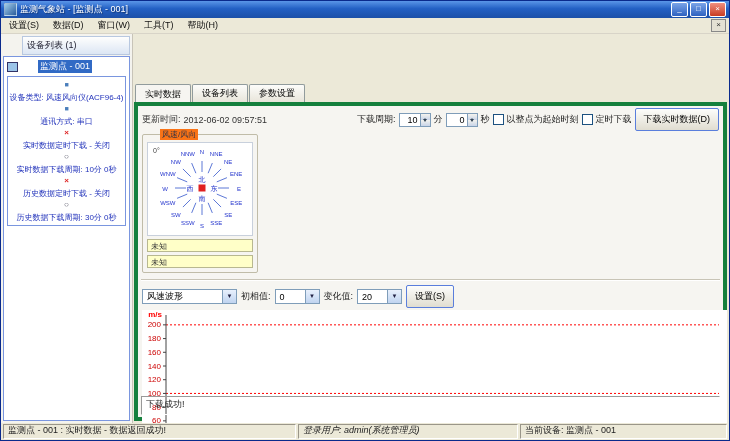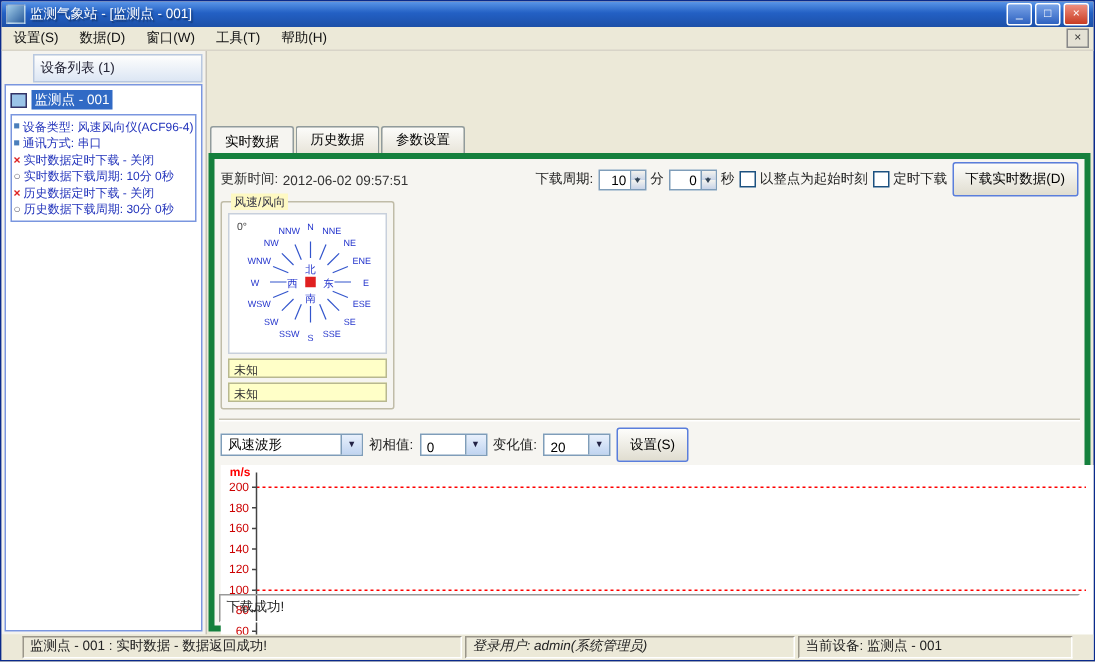--- a/index.html
+++ b/index.html
@@ -17,25 +17,25 @@
   
   .menubar{flex:0 0 15px;display:flex;align-items:center;background:#ECE9D8;border-bottom:1px solid #D8D4C8;font-size:9px;padding:0 1px;}
   .menu-item{padding:1px 7px;color:#111;}
   .child-close{margin-left:auto;width:13px;height:11px;border:1px solid #888;background:#E4E1D4;color:#333;font-size:8px;line-height:10px;text-align:center;margin-right:2px;}
 
   
   .content{flex:1;display:flex;min-height:0;}
   .sidebar{flex:0 0 127px;background:#F4F3EE;border-right:1px solid #C8C4B8;display:flex;flex-direction:column;padding:2px;min-height:0;}
   .sidebar-header{font-size:9px;padding:2px 4px;background:linear-gradient(180deg,#FEFEFD,#DCE6F4);border:1px solid #B8C8E0;color:#223;margin-left:19px;}
   .tree-box{background:#fff;border:1px solid #7A96DF;flex:1;margin-top:1px;padding:2px;min-height:0;overflow:hidden;}
-  .tree-node{display:flex;align-items:center;gap:3px;font-size:9px;margin:1px 0 3px 1px;}
+  .tree-node{display:flex;align-items:center;gap:20px;font-size:9px;margin:1px 0 3px 1px;}
   .monitor-icon{width:9px;height:8px;border:1px solid #336;background:#9BC4E8;flex:0 0 auto;}
   .tree-node-label{background:#316AC5;color:#fff;padding:0 2px;white-space:nowrap;}
   .info-box{border:1px solid #7A96DF;margin:1px;padding:2px 1px;}
-  .info-row{font-size:8px;line-height:11px;color:#2233BB;display:flex;gap:2px;align-items:center;white-space:nowrap;overflow:hidden;}
+  .info-row{font-size:8px;line-height:11px;color:#2233BB;display:flex;gap:2px;align-items:center;white-space:nowrap;overflow:hidden;flex-direction:column;}
   .marker{flex:0 0 auto;}
   .marker.off{color:#DD2222;font-weight:bold;}
   .marker.attr{color:#4A7EBB;font-size:7px;}
   .marker.period{color:#556;}
 
   .main{flex:1;display:flex;flex-direction:column;padding:1px 2px 2px 1px;min-width:0;}
   .tab-strip{display:flex;padding:1px 0 0 1px;margin-top:48px;}
   .tab{font-size:9px;padding:2px 9px 1px;border:1px solid #919B9C;border-bottom:none;border-radius:2px 2px 0 0;background:linear-gradient(180deg,#FCFCFA,#E8E5DA);margin-right:1px;cursor:default;}
   .tab.active{background:#F6F5F1;padding-top:3px;}
   .page{flex:1;border:4px solid #15803d;background:#F6F5F1;display:flex;flex-direction:column;min-height:0;}
@@ -49,39 +49,39 @@
   .spin-btns{width:9px;display:flex;flex-direction:column;border-left:1px solid #7F9DB9;}
   .spin-up,.spin-down{flex:1;background:linear-gradient(#F4F3EE,#C8D4E8);position:relative;}
   .spin-up::after{content:"";position:absolute;left:2px;top:2px;border:2px solid transparent;border-bottom:3px solid #345;}
   .spin-down::after{content:"";position:absolute;left:2px;bottom:2px;border:2px solid transparent;border-top:3px solid #345;}
   .checkbox{width:9px;height:9px;border:1px solid #1C5180;background:#fff;display:inline-block;flex:0 0 auto;}
   .chk-label{color:#222;}
   .btn{font-size:9px;border:1px solid #5A7EDC;border-radius:2px;background:linear-gradient(180deg,#FDFDFB,#E0DDD0);padding:4px 8px;cursor:default;}
 
   
   .wind-group{margin:3px 0 0 4px;width:116px;border:1px solid #C0BCA8;border-radius:2px;position:relative;padding:7px 4px 4px;background:#F6F5F1;box-sizing:border-box;}
-  .wind-legend{position:absolute;top:-6px;left:6px;background:#fef9c3;font-size:8px;color:#334;padding:0 2px;}
+  .wind-legend{position:absolute;top:-6px;left:17px;background:#f97316;font-size:8px;color:#334;padding:0 2px;}
   .compass-wrap{background:#fff;border:1px solid #C8D0DC;font-size:0;}
   .yellow-field{margin-top:3px;background:#FFFFC8;border:1px solid #B8B890;font-size:8px;color:#333;padding:1px 3px;height:13px;box-sizing:border-box;}
   .divider{border-top:1px solid #C8C4B6;border-bottom:1px solid #FFFFFF;margin:6px 3px 0;}
 
   
   .chart-controls{flex:0 0 22px;display:flex;align-items:center;gap:4px;padding:4px 4px 0;font-size:9px;white-space:nowrap;}
-  .select{display:flex;border:1px solid #7F9DB9;background:#fff;height:15px;align-items:flex-end;box-sizing:border-box;}
+  .select{display:flex;border:1px solid #7F9DB9;background:#fff;height:15px;align-items:center;box-sizing:border-box;}
   .select-value{padding:0 4px;font-size:9px;flex:1;}
   .select-arrow{width:13px;height:13px;background:linear-gradient(180deg,#E8F0FC,#C0D4F0);border-left:1px solid #7F9DB9;text-align:center;flex:0 0 auto;}
   .select-arrow::after{content:"▼";font-size:6px;line-height:13px;color:#224;}
   .w95{width:95px;} .w45{width:45px;}
   .ctl-label{color:#222;}
 
   .chart-wrap{flex:1;padding:2px 4px;min-height:0;}
   .download-msg{flex:0 0 15px;font-size:9px;border:1px solid;border-color:#999 #fff #fff #999;margin:1px 3px 2px;padding:1px 4px;color:#222;}
 
   
-  .statusbar{flex:0 0 15px;display:flex;gap:2px;background:#ECE9D8;padding:1px 14px;font-size:9px;}
+  .statusbar{flex:0 0 15px;display:flex;gap:2px;background:#ECE9D8;padding:1px 2px;font-size:9px;}
   .status-seg{border:1px solid;border-color:#9A9689 #FFF #FFF #9A9689;padding:0 4px;line-height:11px;color:#222;white-space:nowrap;overflow:hidden;box-sizing:border-box;}
   .seg1{flex:0 0 293px;} .seg2{flex:0 0 220px;font-style:italic;} .seg3{flex:1;}
 </style>
 </head>
 <body>
 
 <div class="window">
 
   <div class="titlebar">
     <span class="app-icon"></span>
@@ -137,21 +137,21 @@
               <span class="marker period">○</span>
               <span class="info-text">历史数据下载周期: 30分 0秒</span>
             </div>
           </div>
       </div>
     </div>
 
     <div class="main">
       <div class="tab-strip">
           <div class="tab active">实时数据</div>
-          <div class="tab">历史数据</div>
+          <div class="tab">设备列表</div>
           <div class="tab">参数设置</div>
         </div>
 
       <div class="page">
 
         <div class="toolbar">
           <span class="update-time">更新时间:</span>
           <span class="update-time">2012-06-02 09:57:51</span>
           <span class="tb-spacer"></span>
           <span class="ctl-label">下载周期:</span>

